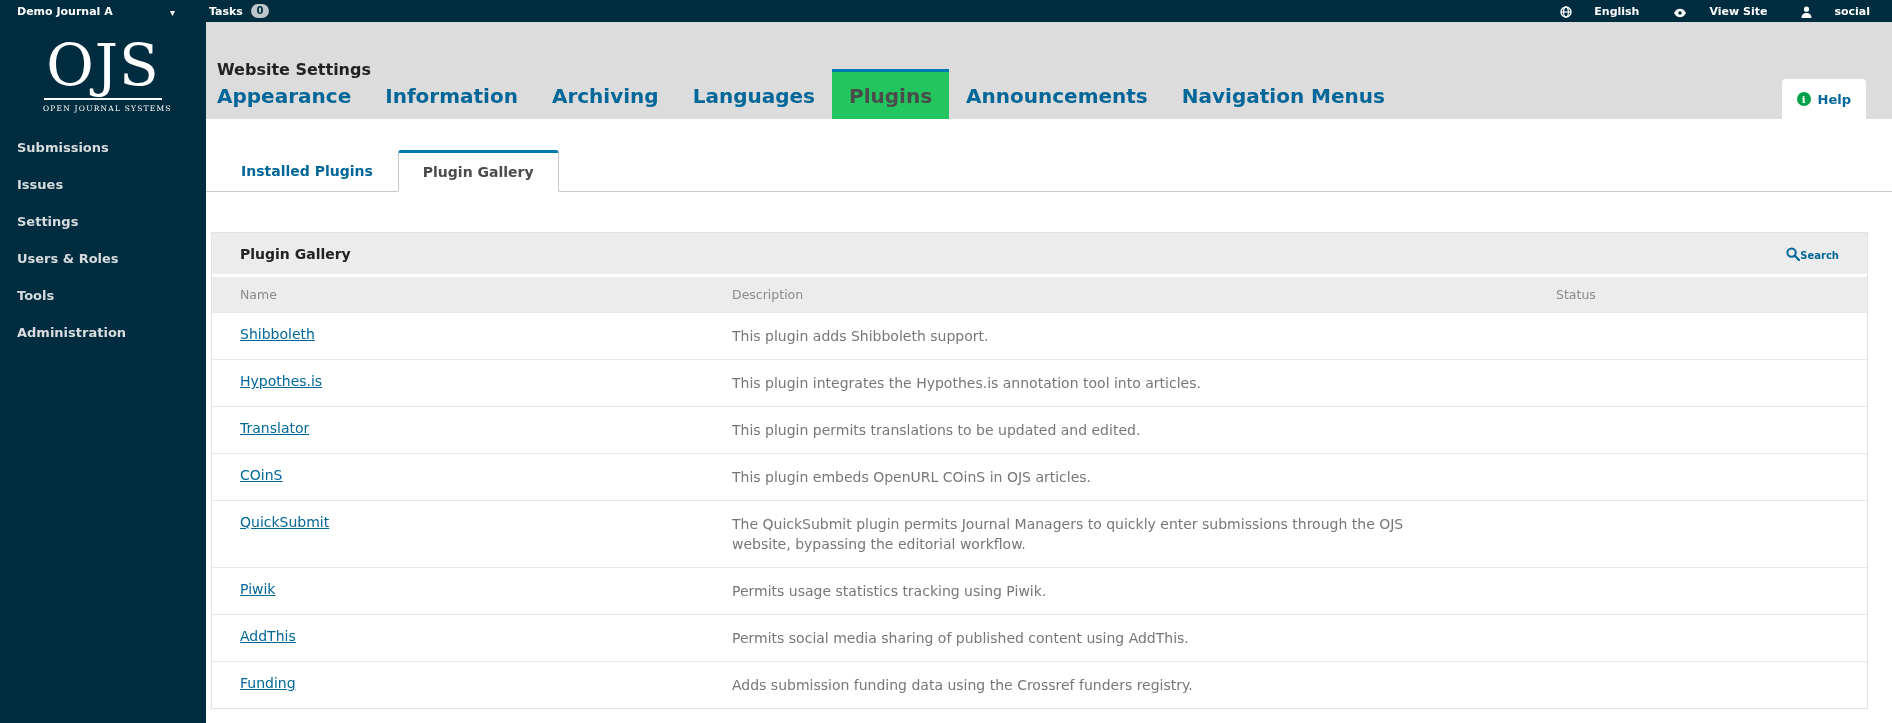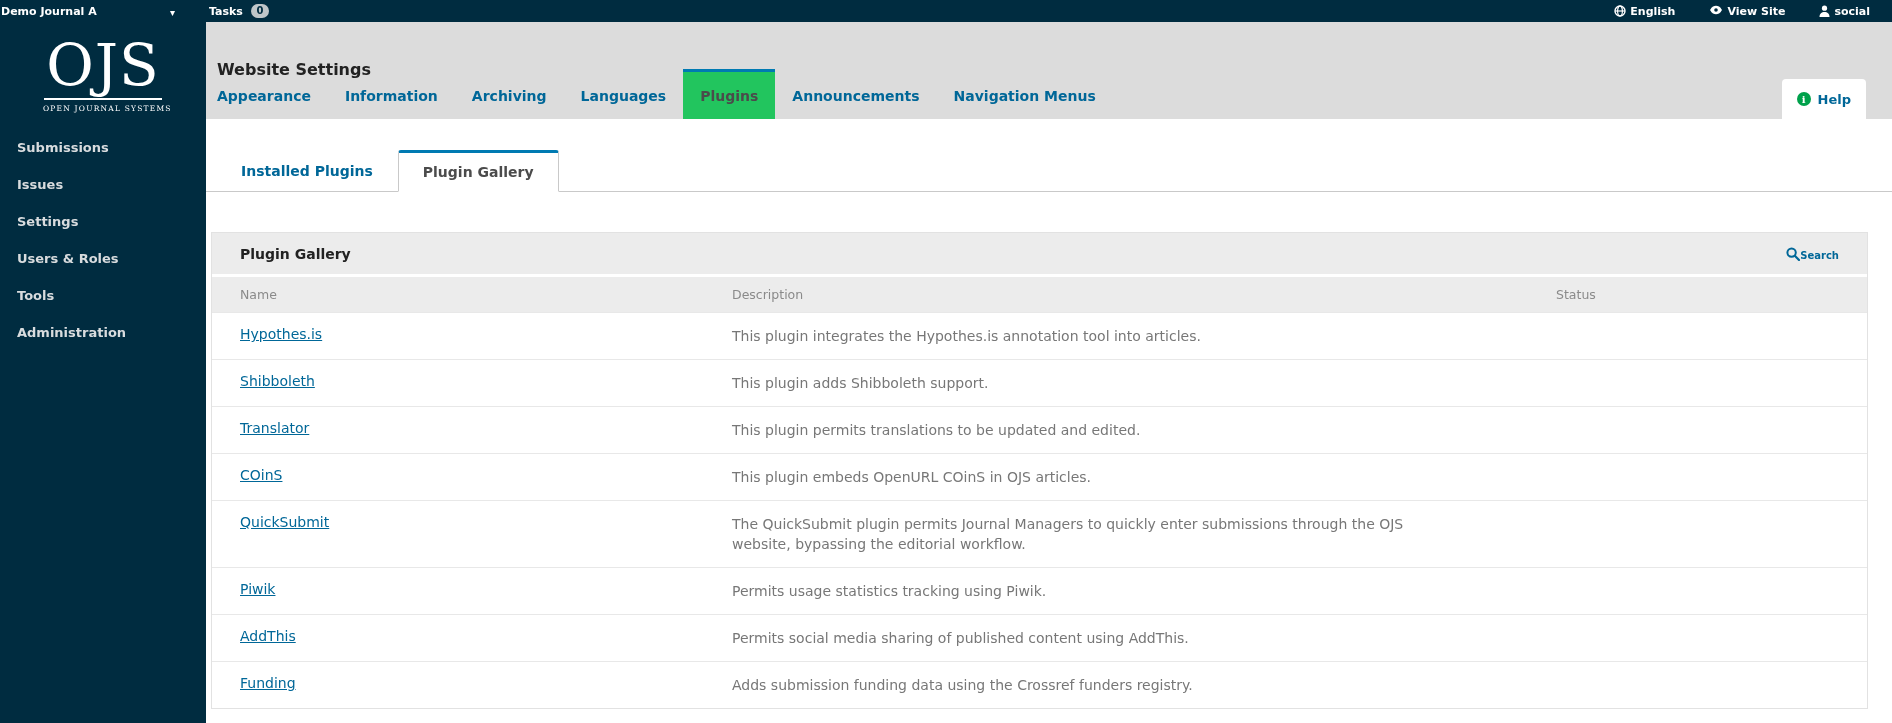--- a/index.html
+++ b/index.html
@@ -5,30 +5,30 @@
   * { box-sizing: border-box; margin: 0; padding: 0; }
   html, body { width: 1892px; height: 723px; overflow: hidden; }
   body { font-family: "DejaVu Sans", "Liberation Sans", sans-serif; background: #ffffff; }
 
   
   .topbar {
     position: absolute; top: 0; left: 0; width: 1892px; height: 22px;
     background: #002C40; color: #fff; display: flex; align-items: center;
     font-size: 11px; font-weight: bold; z-index: 30;
   }
-  .journal-switcher { display: flex; align-items: flex-end; padding-left: 1px; width: 175px; cursor: pointer; }
+  .journal-switcher { display: flex; align-items: flex-end; padding-left: 17px; width: 175px; cursor: pointer; }
   .journal-switcher .caret { margin-left: auto; font-size: 10px; line-height: 10px; }
   .tasks-link { display: flex; align-items: center; margin-left: 34px; cursor: pointer; }
   .tasks-badge {
     display: inline-block; margin-left: 8px; min-width: 18px; height: 14px; line-height: 14px;
     background: #bfc6c9; color: #002C40; border-radius: 8px; text-align: center;
     font-size: 10px; padding: 0 4px;
   }
   .topbar-right { margin-left: auto; display: flex; align-items: center; gap: 34px; padding-right: 22px; }
-  .topbar-item { display: flex; align-items: flex-start; gap: 4px; cursor: pointer; }
+  .topbar-item { display: flex; align-items: flex-end; gap: 22px; cursor: pointer; }
   .topbar-item svg { display: block; }
 
   
   .sidebar {
     position: absolute; top: 22px; left: 0; width: 206px; height: 701px;
     background: #002C40; z-index: 20;
   }
   .logo { width: 120px; margin: 12px auto 0; text-align: center; color: #fff; cursor: pointer; }
   .logo-acronym {
     font-family: "DejaVu Serif", "Liberation Serif", serif;
@@ -47,21 +47,21 @@
 
   
   .main { position: absolute; top: 22px; left: 186px; width: 1706px; height: 701px; background: #fff; }
 
   .page-header { position: relative; height: 97px; background: #dcdcdc; }
   .page-title { position: absolute; left: 31px; top: 38px; font-size: 16px; font-weight: bold; color: #222; }
 
   .tabs { position: absolute; left: 14px; bottom: 0; display: flex; height: 50px; }
   .tab {
     display: flex; align-items: center; padding: 0 17px; height: 50px;
-    color: #006798; font-size: 14px; font-weight: bold; cursor: pointer; border-top: 3px solid transparent;
+    color: #006798; font-size: 20px; font-weight: bold; cursor: pointer; border-top: 3px solid transparent;
   }
   .tab.active { background: #22c55e; color: #4b4b4b; border-top: 3px solid #007AB2; }
 
   .help-tab {
     position: absolute; right: 26px; bottom: 0; height: 40px; display: flex; align-items: center; gap: 7px;
     background: #fff; border-radius: 4px 4px 0 0; padding: 0 15px;
     color: #006798; font-size: 13px; font-weight: bold; cursor: pointer;
   }
   .info-icon {
     width: 14px; height: 14px; border-radius: 50%; background: #00A14B; color: #fff;
@@ -260,31 +260,31 @@
         <thead>
           <tr>
             <th class="col-name">Name</th>
             <th>Description</th>
             <th>Status</th>
           </tr>
         </thead>
         <tbody>
 
             <tr>
+              <td class="cell-name"><a class="plugin-link">Shibboleth</a></td>
+              <td class="cell-description">
+                <span>This plugin adds Shibboleth support.</span>
+              </td>
+              <td class="cell-status"><span></span></td>
+            </tr>
+
+            <tr>
               <td class="cell-name"><a class="plugin-link">Hypothes.is</a></td>
               <td class="cell-description">
                 <span>This plugin integrates the Hypothes.is annotation tool into articles.</span>
-              </td>
-              <td class="cell-status"><span></span></td>
-            </tr>
-
-            <tr>
-              <td class="cell-name"><a class="plugin-link">Shibboleth</a></td>
-              <td class="cell-description">
-                <span>This plugin adds Shibboleth support.</span>
               </td>
               <td class="cell-status"><span></span></td>
             </tr>
 
             <tr>
               <td class="cell-name"><a class="plugin-link">Translator</a></td>
               <td class="cell-description">
                 <span>This plugin permits translations to be updated and edited.</span>
               </td>
               <td class="cell-status"><span></span></td>

